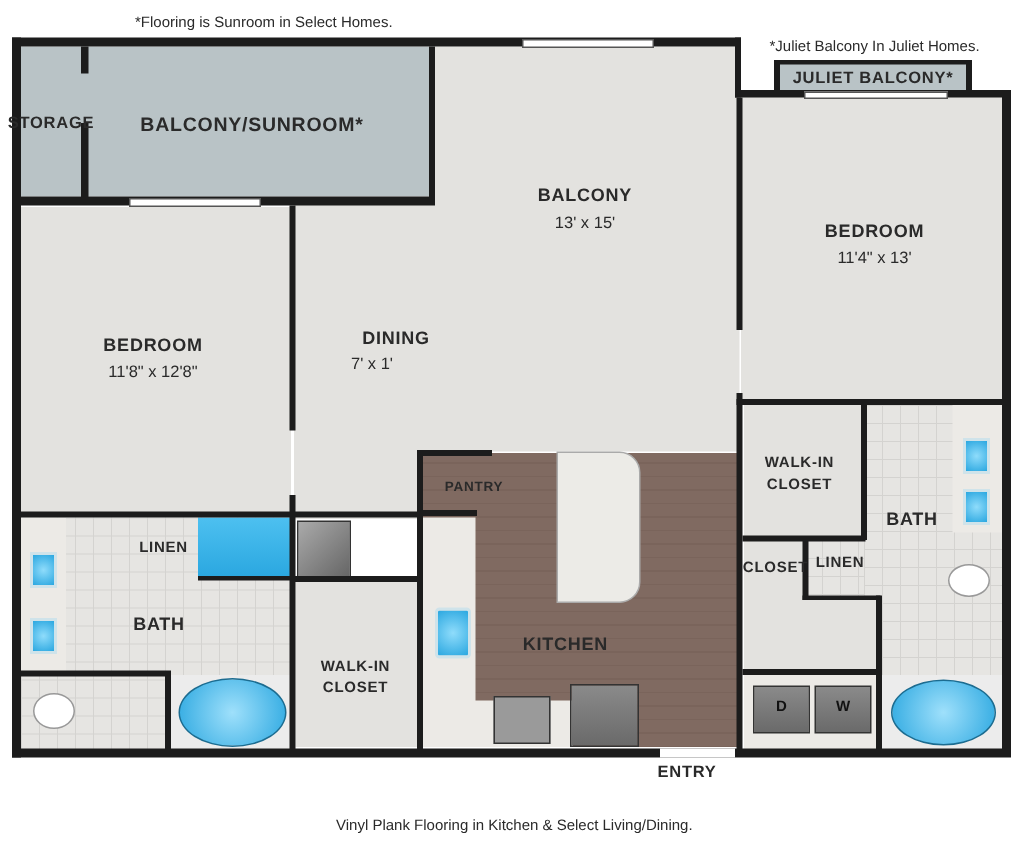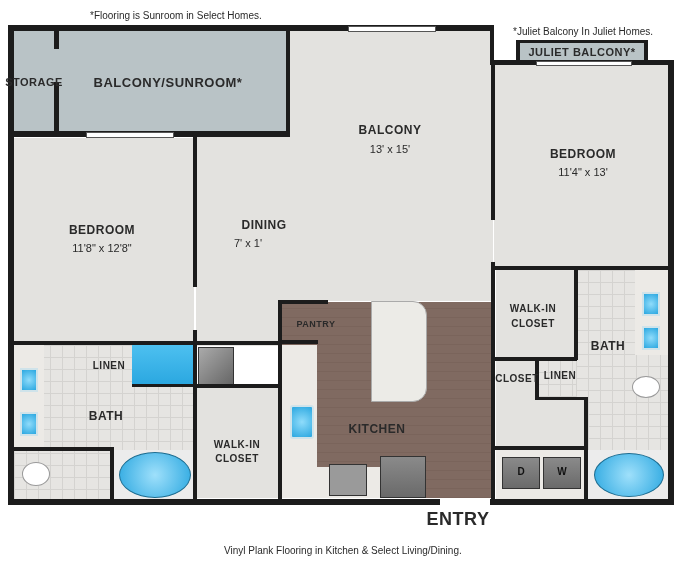--- a/index.html
+++ b/index.html
@@ -128,13 +128,13 @@
 <div class="label" style="left:377px;top:422px;">KITCHEN</div>
 <div class="label" style="left:109px;top:360px;font-size:10px;">LINEN</div>
 <div class="label" style="left:106px;top:409px;">BATH</div>
 <div class="label" style="left:237px;top:439px;font-size:10px;">WALK-IN</div>
 <div class="label" style="left:237px;top:453px;font-size:10px;">CLOSET</div>
 <div class="label" style="left:533px;top:303px;font-size:10px;">WALK-IN</div>
 <div class="label" style="left:533px;top:318px;font-size:10px;">CLOSET</div>
 <div class="label" style="left:608px;top:339px;">BATH</div>
 <div class="label" style="left:517px;top:373px;font-size:10px;">CLOSET</div>
 <div class="label" style="left:560px;top:370px;font-size:10px;">LINEN</div>
-<div class="label" style="left:458px;top:509px;font-size:18px;">ENTRY</div>
+<div class="label" style="left:458px;top:509px;font-size:11px;">ENTRY</div>
 
 </body></html>

